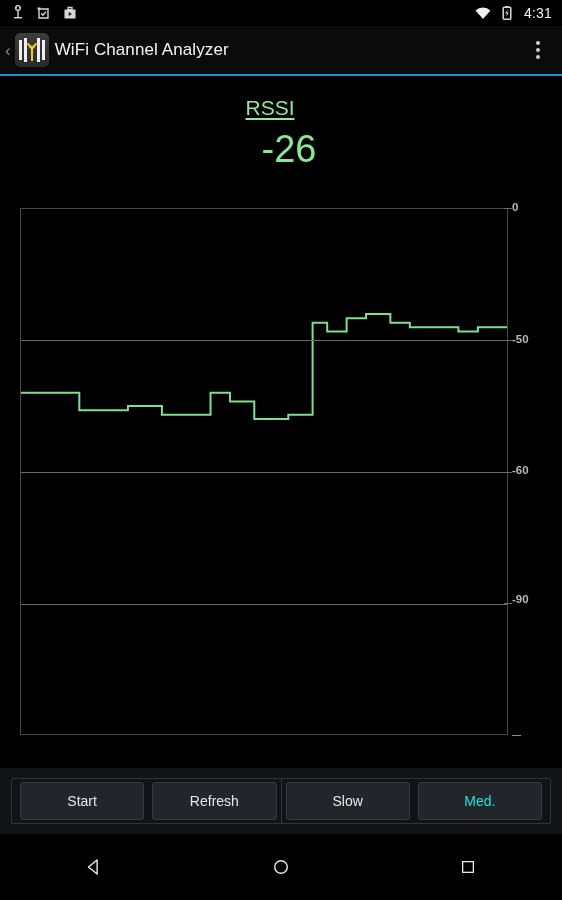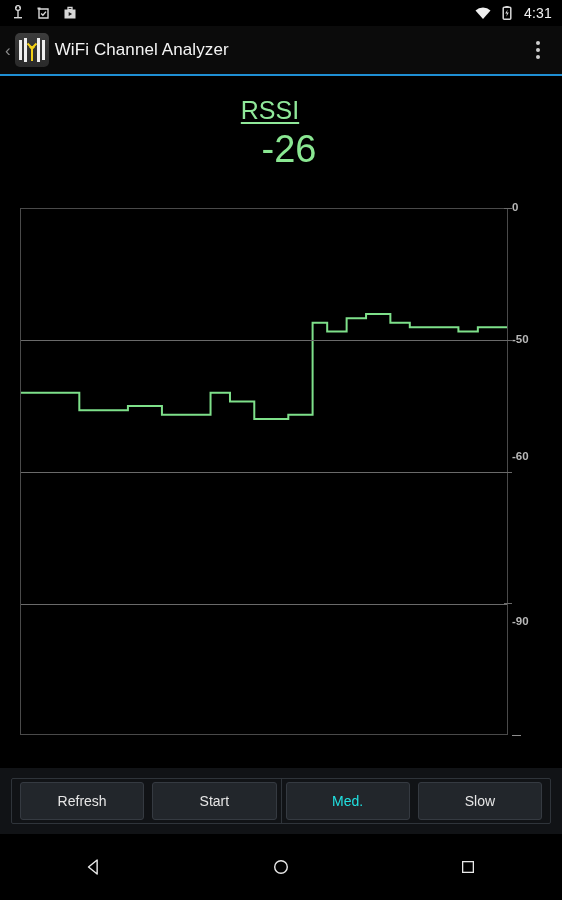--- a/index.html
+++ b/index.html
@@ -37,21 +37,21 @@
   .ab-menu i { display:block; width:4px; height:4px; border-radius:50%; background:#cfcfcf; }
   .ab-underline {
     position:absolute; left:0; top:74px; width:562px; height:2px; background:#1f8fd4;
   }
 
   
   .content { position:absolute; left:0; top:76px; width:562px; height:692px; background:#000; }
 
   .rssi-label {
     position:absolute; left:0; top:20px; width:540px; text-align:center;
-    color:#90e89a; font-size:25px; text-decoration:underline; text-underline-offset:3px;
+    color:#90e89a; font-size:21px; text-decoration:underline; text-underline-offset:3px;
   }
   .rssi-value {
     position:absolute; left:8px; top:52px; width:562px; text-align:center;
     color:#8ae792; font-size:38px; font-weight:400;
   }
 
   
   .chart-wrap { position:absolute; left:0; top:0; width:562px; height:692px; }
   .plot {
     position:absolute; left:20px; top:132px; width:488px; height:527px;
@@ -175,35 +175,35 @@
       <div class="gridline" style="top: 131px;"></div>
           <div class="gridline" style="top: 263px;"></div>
           <div class="gridline" style="top: 395px;"></div>
         </div>
       <div id="axis-layer">
           <div class="ytick-mark" style="top: 132px;"></div>
           <div class="ytick" style="top: 125px;">0</div>
           <div class="ytick-mark" style="top: 263.75px;"></div>
           <div class="ytick" style="top: 256.75px;">-50</div>
           <div class="ytick-mark" style="top: 395.5px;"></div>
-          <div class="ytick" style="top: 374px;">-60</div>
+          <div class="ytick" style="top: 388px;">-60</div>
           <div class="ytick-mark" style="top: 527.25px;"></div>
-          <div class="ytick" style="top: 539px;">-90</div>
+          <div class="ytick" style="top: 517px;">-90</div>
           <div class="ytick-mark" style="top: 659px; left: 512px; width: 9px; background: rgb(141, 141, 141);"></div>
         </div>
     </div>
   </div>
 
   <div class="btnbar">
     <div class="btngroup">
+      <div class="btn">Start</div>
       <div class="btn">Refresh</div>
-      <div class="btn">Start</div>
       <div class="group-sep"></div>
+      <div class="btn">Slow</div>
       <div class="btn selected">Med.</div>
-      <div class="btn">Slow</div>
     </div>
   </div>
 
   <div class="nav-top-edge"></div>
   <div class="navbar">
     <div class="nav-item">
       <svg viewBox="0 0 28 28" width="22" height="22">
         <path d="M18 5 L7 14 L18 23 Z" fill="none" stroke="#e8e8e8" stroke-width="1.8" stroke-linejoin="round"></path>
       </svg>
     </div>

